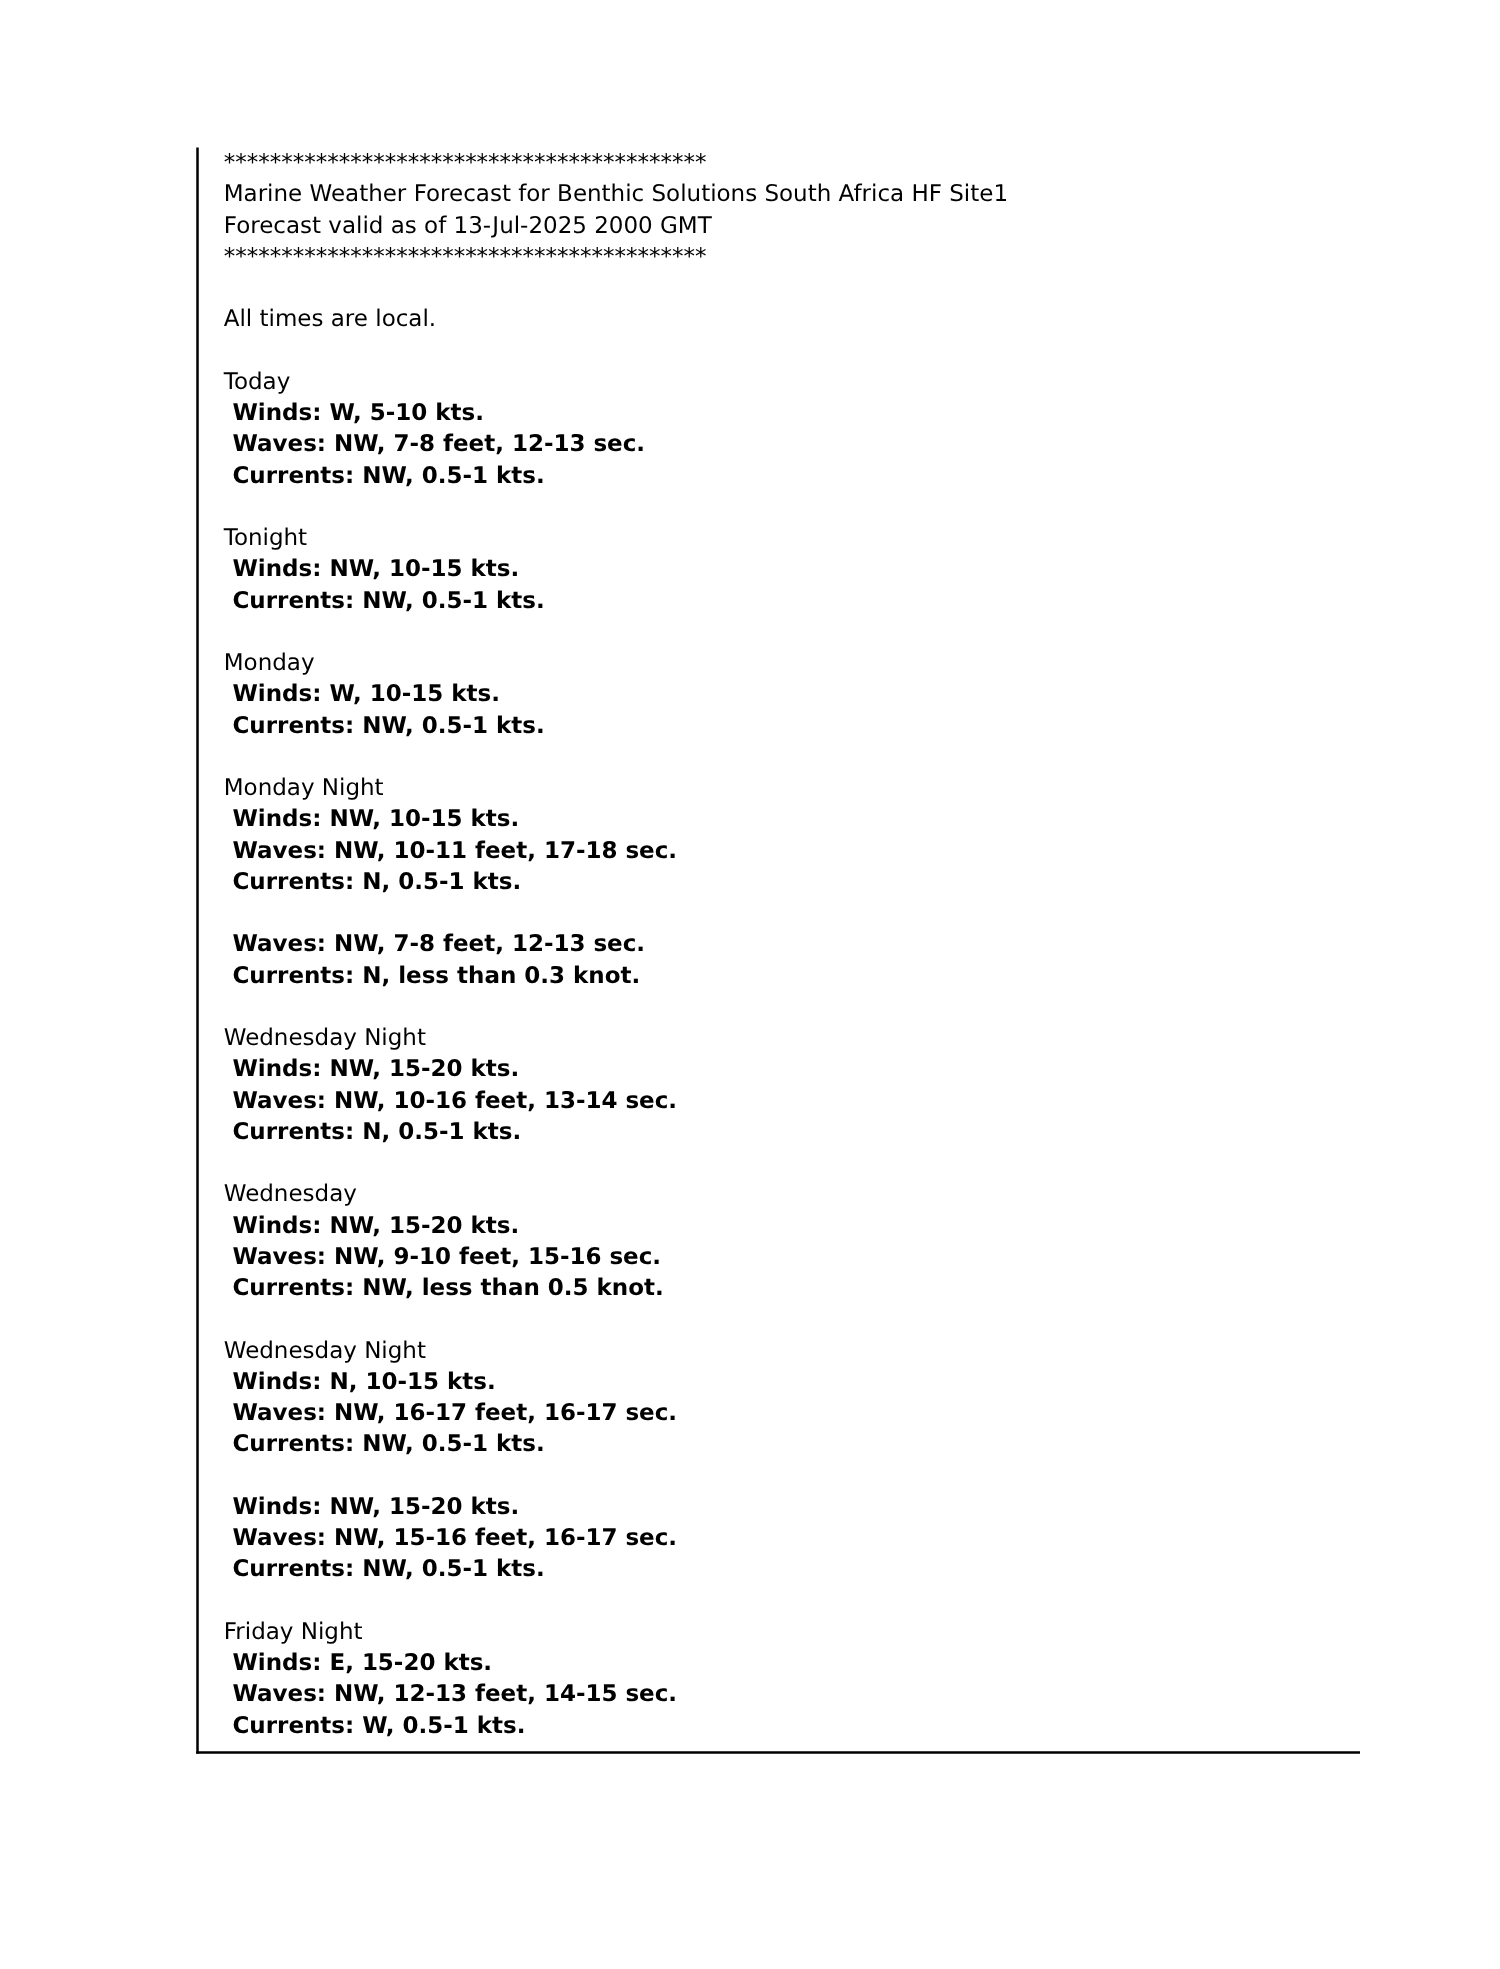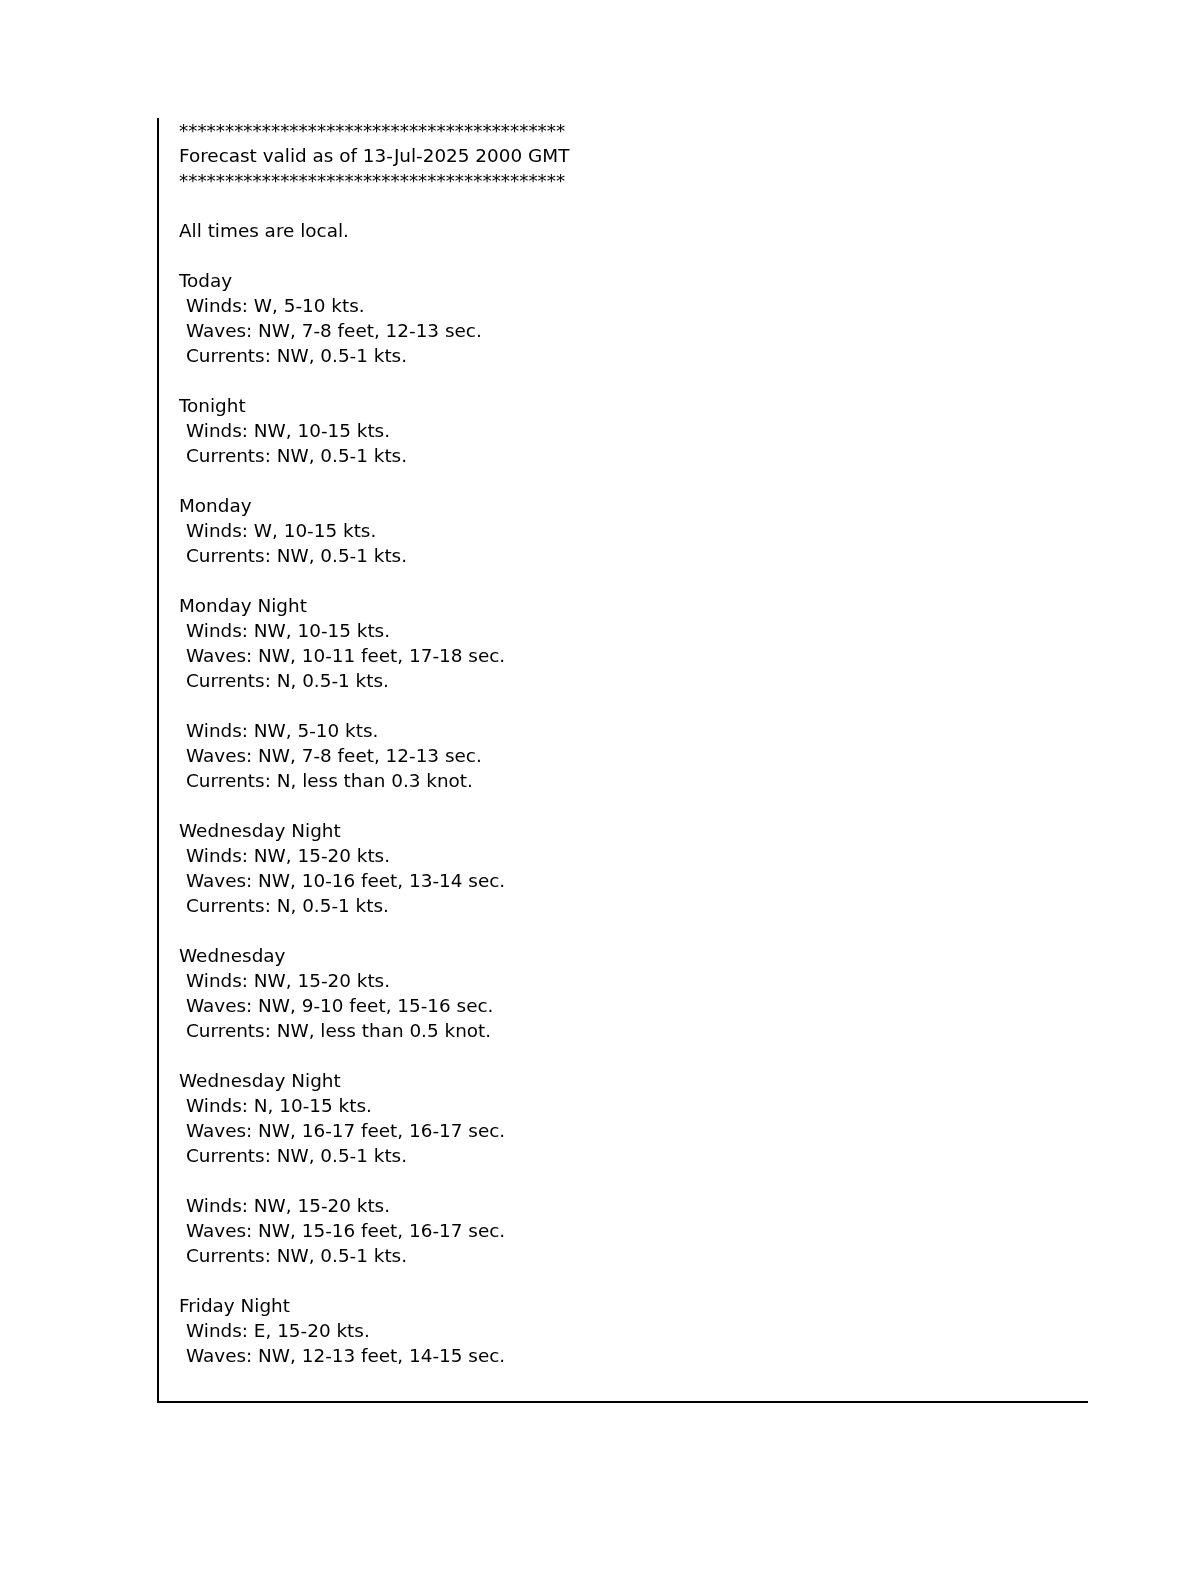--- a/index.html
+++ b/index.html
@@ -21,38 +21,40 @@
     top: 118px;
     font-size: 18.4px;
     line-height: 25px;
     white-space: nowrap;
   }
   .line {
     height: 25px;
   }
   .detail {
     padding-left: 7px;
+    font-weight: bold;
   }
   .frame {
     position: absolute;
     left: 157px;
     top: 118px;
     width: 929px;
     height: 1283px;
     border-left: 2px solid #000000;
     border-bottom: 2px solid #000000;
     pointer-events: none;
   }
 </style>
 </head>
 <body>
 
 <div class="doc">
   <div class="text-flow">
     <div class="line">******************************************</div>
+    <div class="line">Marine Weather Forecast for Benthic Solutions South Africa HF Site1</div>
     <div class="line">Forecast valid as of 13-Jul-2025 2000 GMT</div>
     <div class="line">******************************************</div>
     <div class="line blank"></div>
     <div class="line">All times are local.</div>
     <div class="line blank"></div>
     <div id="periods">
   <div class="period">
     <div class="line label">Today</div>
     <div class="line detail">Winds: W, 5-10 kts.</div>
     <div class="line detail">Waves: NW, 7-8 feet, 12-13 sec.</div>
@@ -76,21 +78,20 @@
 
   <div class="period">
     <div class="line label">Monday Night</div>
     <div class="line detail">Winds: NW, 10-15 kts.</div>
     <div class="line detail">Waves: NW, 10-11 feet, 17-18 sec.</div>
     <div class="line detail">Currents: N, 0.5-1 kts.</div>
     <div class="line blank"></div>
   </div>
 
   <div class="period">
-    <div class="line detail">Winds: NW, 5-10 kts.</div>
     <div class="line detail">Waves: NW, 7-8 feet, 12-13 sec.</div>
     <div class="line detail">Currents: N, less than 0.3 knot.</div>
     <div class="line blank"></div>
   </div>
 
   <div class="period">
     <div class="line label">Wednesday Night</div>
     <div class="line detail">Winds: NW, 15-20 kts.</div>
     <div class="line detail">Waves: NW, 10-16 feet, 13-14 sec.</div>
     <div class="line detail">Currents: N, 0.5-1 kts.</div>
@@ -117,18 +118,19 @@
     <div class="line detail">Winds: NW, 15-20 kts.</div>
     <div class="line detail">Waves: NW, 15-16 feet, 16-17 sec.</div>
     <div class="line detail">Currents: NW, 0.5-1 kts.</div>
     <div class="line blank"></div>
   </div>
 
   <div class="period">
     <div class="line label">Friday Night</div>
     <div class="line detail">Winds: E, 15-20 kts.</div>
     <div class="line detail">Waves: NW, 12-13 feet, 14-15 sec.</div>
+    <div class="line detail">Currents: W, 0.5-1 kts.</div>
     <div class="line blank"></div>
   </div>
 </div>
   </div>
   <div class="frame"></div>
 </div>
 
 </body></html>

